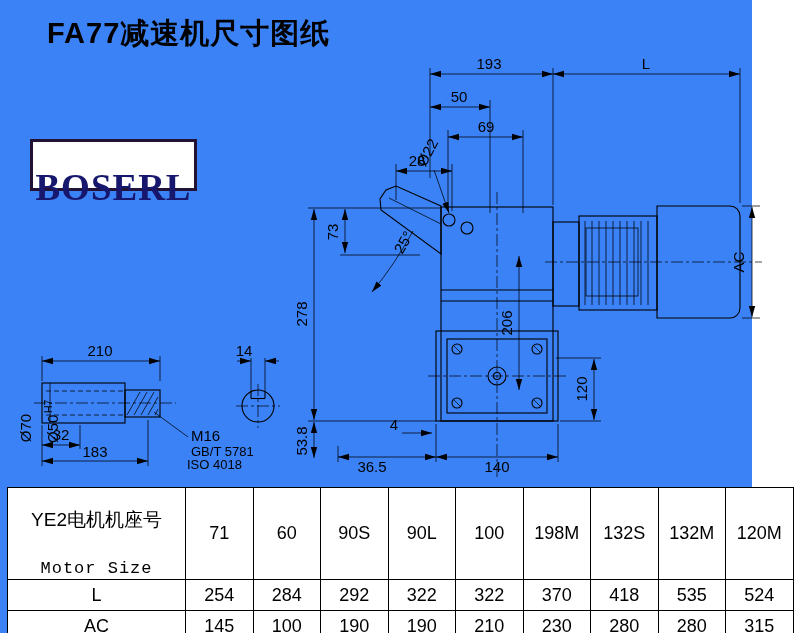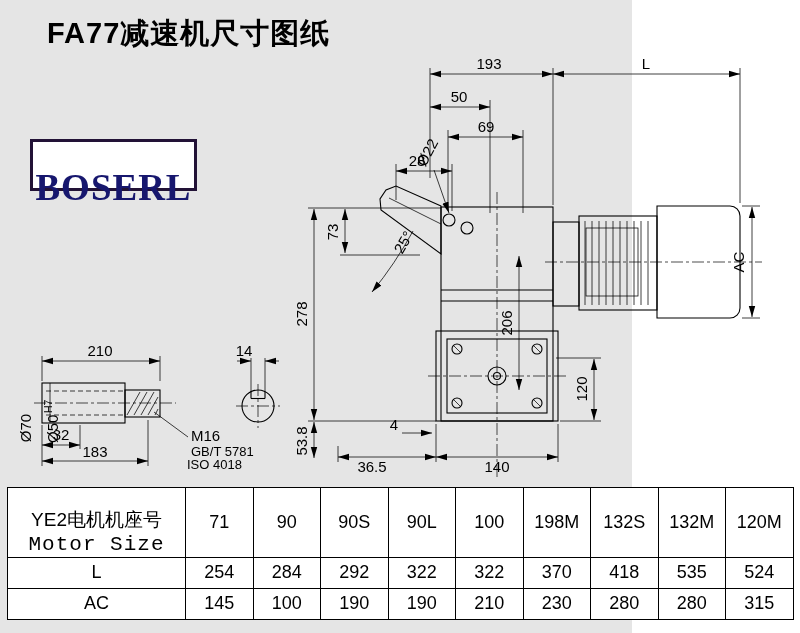--- a/index.html
+++ b/index.html
@@ -1,18 +1,18 @@
 <!DOCTYPE html>
 <html><head>
 <meta charset="utf-8">
 <style>
   * { margin:0; padding:0; box-sizing:border-box; }
   html,body { background:#fff; }
   body { width:800px; height:633px; font-family:"Liberation Sans", sans-serif; color:#000; position:relative; overflow:hidden; }
-  .page { position:relative; width:632px; height:633px; background:#e5e5e5; }
+  .page { position:relative; width:752px; height:633px; background:#3b82f6; }
 
   .title { position:absolute; left:47px; top:14px; font-size:29px; font-weight:bold; letter-spacing:1px; white-space:nowrap; }
 
   .logo-box { position:absolute; left:30px; top:139px; width:167px; height:52px;
               border:3px solid #221236; background:#fff; display:flex; align-items:center; justify-content:center; }
   .logo-box span { font-family:"Liberation Serif", serif; font-size:37px; font-weight:bold; color:#17176e; letter-spacing:1px; line-height:1;margin-top:44px; }
 
   svg.drawing { position:absolute; left:0; top:0; }
   .ol   { stroke:#000; stroke-width:1.1; fill:none; }
   .thin { stroke:#000; stroke-width:0.75; fill:none; }
@@ -20,21 +20,21 @@
   .dash { stroke-dasharray:5 3; }
   .dim  { font-size:15px; fill:#000; font-family:"Liberation Sans", sans-serif; stroke:none; }
   .small{ font-size:13px; }
   .sup  { font-size:10.5px; }
 
   table.size-table { position:absolute; left:7px; top:487px; width:786px; border-collapse:collapse; table-layout:fixed;
                      text-align:center; font-size:18px; }
   table.size-table td { border:1px solid #000; height:31px; padding:0; vertical-align:middle; background:#fff; }
   table.size-table tr.hdr td { height:49px; }
   .hcn { font-size:19px; line-height:1.25;margin-top:20px; }
-  .hen { font-size:21px; font-family:"Liberation Mono", monospace; letter-spacing:1px; line-height:1.2; }
+  .hen { font-size:17px; font-family:"Liberation Mono", monospace; letter-spacing:1px; line-height:1.2;margin-top:27px; }
 </style>
 </head>
 <body>
 
 <div class="page">
 
   <div class="title">FA77减速机尺寸图纸</div>
 
   <div class="logo-box">
     <span>BOSERL</span>
@@ -217,21 +217,21 @@
         <col style="width:67.5px">
         <col style="width:67.5px">
     </colgroup>
     <tbody>
       <tr class="hdr">
         <td>
           <div class="hcn">YE2电机机座号</div>
           <div class="hen">Motor Size</div>
         </td>
         <td>71</td>
-        <td>90</td>
+        <td>60</td>
         <td>90S</td>
         <td>90L</td>
         <td>100</td>
         <td>198M</td>
         <td>132S</td>
         <td>132M</td>
         <td>120M</td>
       </tr>
       <tr>
         <td>L</td>

